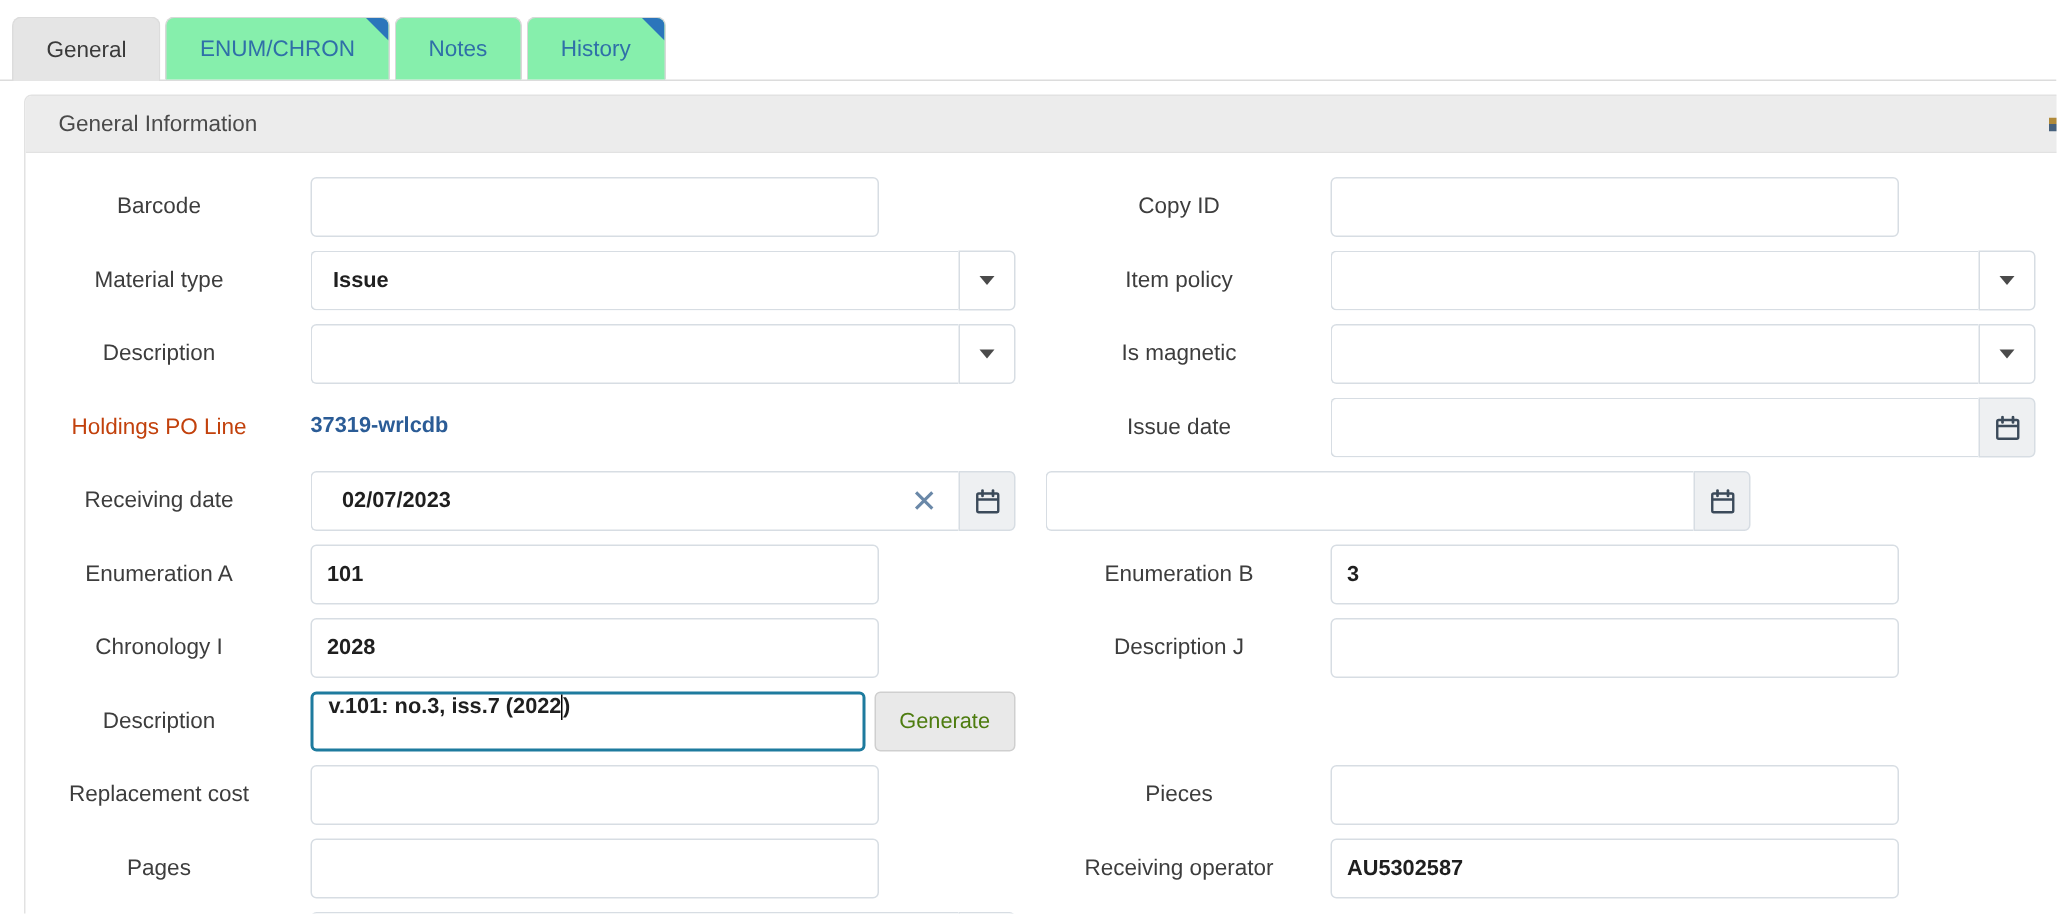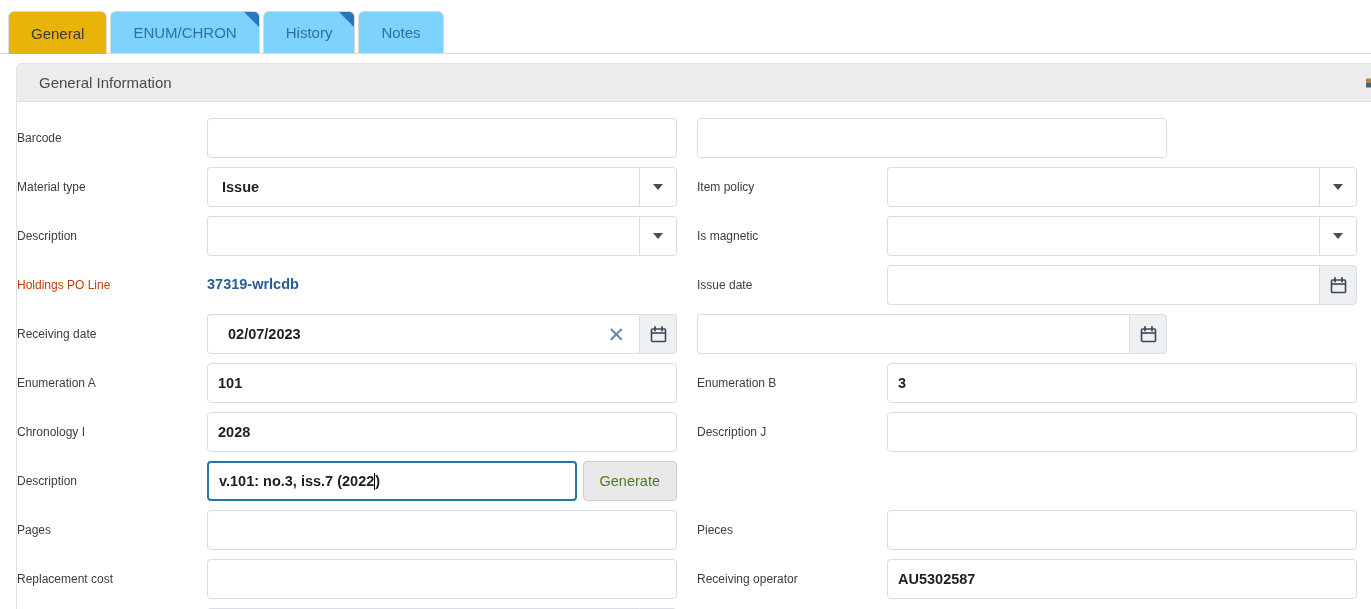--- a/index.html
+++ b/index.html
@@ -26,28 +26,28 @@
   .tab {
     position: relative;
     height: 42px;
     padding: 0 22px;
     display: flex;
     align-items: center;
     font-size: 15px;
     border-radius: 6px 6px 0 0;
     cursor: pointer;
     white-space: nowrap;
-    background: #7dd3fc;
+    background: #86efac;
     color: #2f6fa8;
     border: 1px solid #d8d8d8;
     border-bottom: none;
     overflow: hidden;
   }
   .tab.active {
-    background: #eab308;
+    background: #e5e5e5;
     color: #3a3a3a;
     border-color: #dcdcdc;
     margin-bottom: -1px;
     height: 43px;
     z-index: 3;
   }
   
   .tab .corner-flag {
     position: absolute;
     top: 0; right: 0;
@@ -89,24 +89,24 @@
 
   .row {
     display: flex;
     align-items: flex-start;
     margin-bottom: 9px;
     min-height: 40px;
   }
   .row .label {
     width: 190px;
     flex: 0 0 190px;
-    text-align: left;
+    text-align: center;
     padding-right: 12px;
     padding-top: 11px;
-    font-size: 12px;
+    font-size: 15px;
     color: #3d3d3d;
     line-height: 18px;
   }
   .row .label.muted { color: #c2410c; }
   .row .ctrl { flex: 1; display: flex; align-items: stretch; }
 
   
   .box {
     height: 40px;
     background: #ffffff;
@@ -115,21 +115,21 @@
     display: flex;
     align-items: center;
     padding: 0 10px;
     font-size: 14.5px;
     font-weight: bold;
     color: #1f1f1f;
     width: 470px;
     overflow: hidden;
     white-space: nowrap;
   }
-  .box.wide { width: 470px; }
+  .box.wide { width: 379px; }
 
   
   .select-group { display: flex; width: 470px; }
   .select-group .box {
     flex: 1;
     width: auto;
     border-right: none;
     border-radius: 4px 0 0 4px;
     padding-left: 14px;
   }
@@ -183,21 +183,21 @@
 
   
   .desc-group { display: flex; width: 470px; align-items: stretch; }
   .desc-input {
     flex: 1;
     height: 40px;
     border: 2px solid #1e7b9e;
     border-radius: 4px;
     background: #fff;
     display: flex;
-    align-items: center;
+    align-items: flex-start;
     padding: 0 10px;
     font-size: 14.5px;
     font-weight: bold;
     color: #1f1f1f;
     white-space: nowrap;
     position: relative;
   }
   .caret-bar {
     display: inline-block;
     width: 1px;
@@ -236,25 +236,25 @@
 
 <div class="tabstrip">
     <div class="tab active">
       <span>General</span>
     </div>
     <div class="tab">
       <span>ENUM/CHRON</span>
       <span class="corner-flag"></span>
     </div>
     <div class="tab">
+      <span>Notes</span>
+    </div>
+    <div class="tab">
       <span>History</span>
       <span class="corner-flag"></span>
-    </div>
-    <div class="tab">
-      <span>Notes</span>
     </div>
   </div>
 
 <div class="card-wrap">
   <div class="card">
     <div class="card-header">
       <span>General Information</span>
       <span class="collapse-marker"></span>
     </div>
     <div class="card-body">
@@ -332,43 +332,44 @@
                   <div class="desc-input">
                     <span>v.101: no.3, iss.7 (2022</span>
                     <span class="caret-bar"></span>
                     <span>)</span>
                   </div>
                   <div class="gen-btn">Generate</div>
                 </div>
               </div>
             </div>
             <div class="row">
+              <div class="label">Replacement cost</div>
+              <div class="ctrl">
+                <div class="box wide"></div>
+              </div>
+            </div>
+            <div class="row">
               <div class="label">Pages</div>
-              <div class="ctrl">
-                <div class="box wide"></div>
-              </div>
-            </div>
-            <div class="row">
-              <div class="label">Replacement cost</div>
               <div class="ctrl">
                 <div class="box wide"></div>
               </div>
             </div>
             <div class="row">
               <div class="label">Physical condition</div>
               <div class="ctrl">
                 <div class="select-group">
                   <div class="box"></div>
                   <div class="arrow-btn"></div>
                 </div>
               </div>
             </div>
           </div>
         <div class="col" id="col-right">
             <div class="row">
+              <div class="label">Copy ID</div>
               <div class="ctrl">
                 <div class="box wide"></div>
               </div>
             </div>
             <div class="row">
               <div class="label">Item policy</div>
               <div class="ctrl">
                 <div class="select-group">
                   <div class="box"></div>
                   <div class="arrow-btn">

